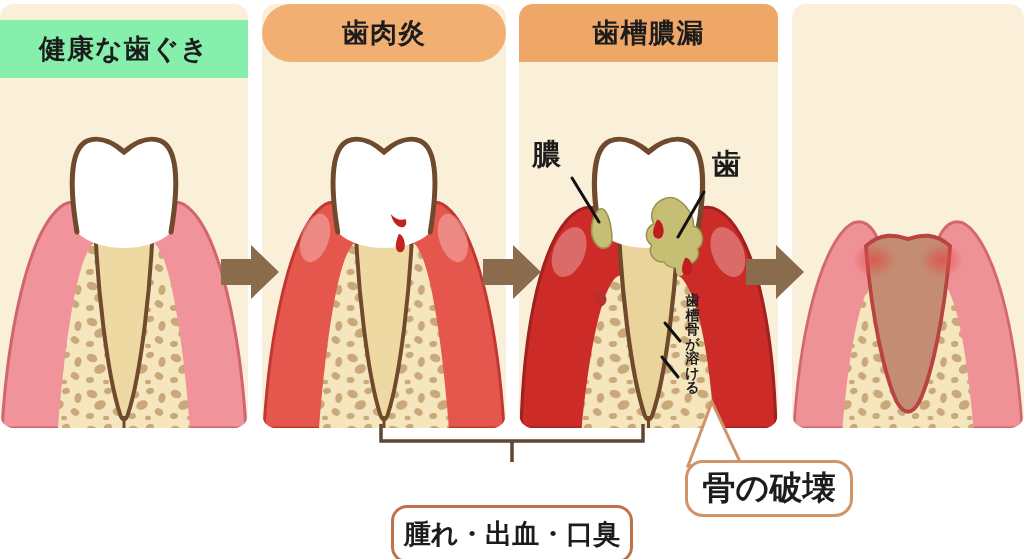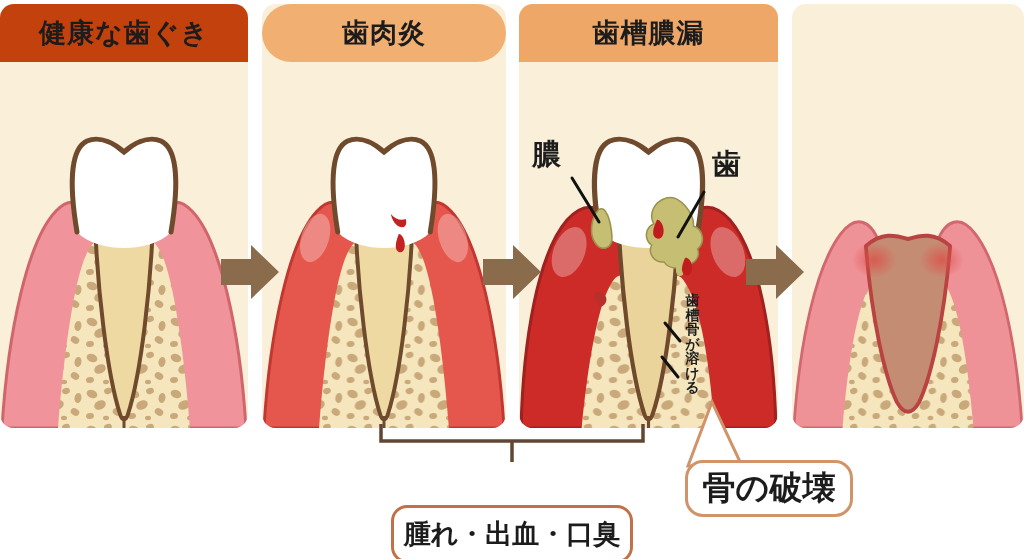--- a/index.html
+++ b/index.html
@@ -39,21 +39,21 @@
         <ellipse cx="22" cy="32" rx="3" ry="2.2" fill="#C9A87A"></ellipse>
       </pattern>
       <radialGradient id="blush">
         <stop offset="0" stop-color="#DD4F48" stop-opacity="0.8"></stop>
         <stop offset="1" stop-color="#DD4F48" stop-opacity="0"></stop>
       </radialGradient>
     </defs>
   </svg>
 
   <div class="stage" style="left:0;width:248px">
-    <div class="stage-header" style="background: #c2410c;">
+    <div class="stage-header" style="background: #86efac; margin-top: 16px;">
       <span class="stage-title">健康な歯ぐき</span>
     </div>
     <svg class="stage-art" viewBox="0 0 248 366" preserveAspectRatio="none">
       <path d="M2 366 C8 268 28 178 56 149 C70 134 83 139 92 158 C97 168 101 178 104 192 L124 200 L144 192 C147 178 151 168 156 158 C165 139 178 134 192 149 C220 178 240 268 246 366 Z" fill="#F0939A" stroke="#D0666C" stroke-width="3"></path>
       <path d="M58 366 C64 288 75 214 87 191 C96 172 105 178 111 200 L124 252 L137 200 C143 178 152 172 161 191 C173 214 184 288 190 366 Z" fill="url(#bonePat)"></path>
       <path d="M95 158 C97 224 107 312 120 352 C122 359 126 359 128 352 C141 312 151 224 153 158 Z" fill="#EFD9A2" stroke="#6F4A2C" stroke-width="4" stroke-linejoin="round"></path>
       <line x1="124" y1="354" x2="124" y2="366" stroke="#6F4A2C" stroke-width="3"></line>
       <path d="M77 170 C68 116 72 86 87 79 C101 73 116 83 124 90 C132 83 147 73 161 79 C176 86 180 116 171 170 C160 182 140 186 124 186 C108 186 88 182 77 170 Z" fill="#FFFFFF"></path>
       <path d="M77 170 C68 116 72 86 87 79 C101 73 116 83 124 90 C132 83 147 73 161 79 C176 86 180 116 171 170" fill="none" stroke="#6F4A2C" stroke-width="5" stroke-linecap="round"></path>
     </svg>

